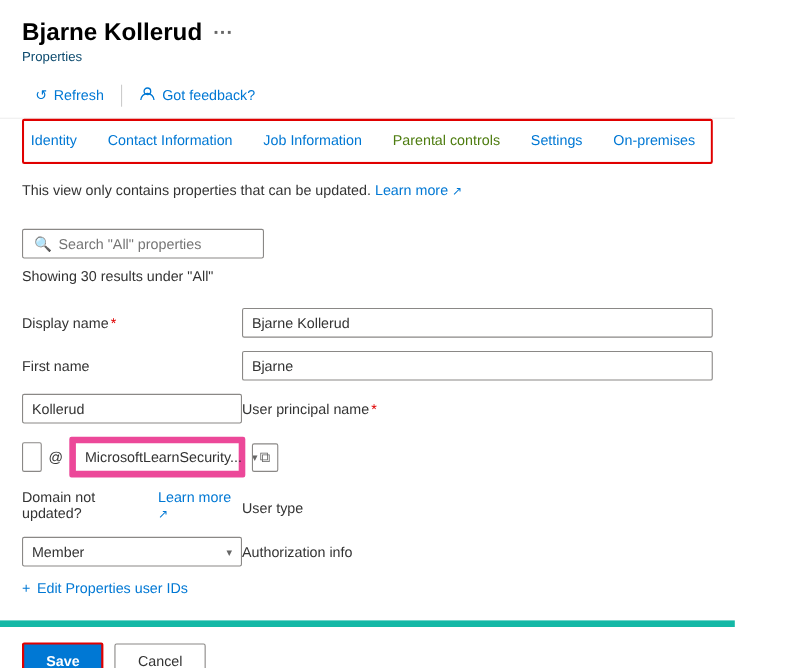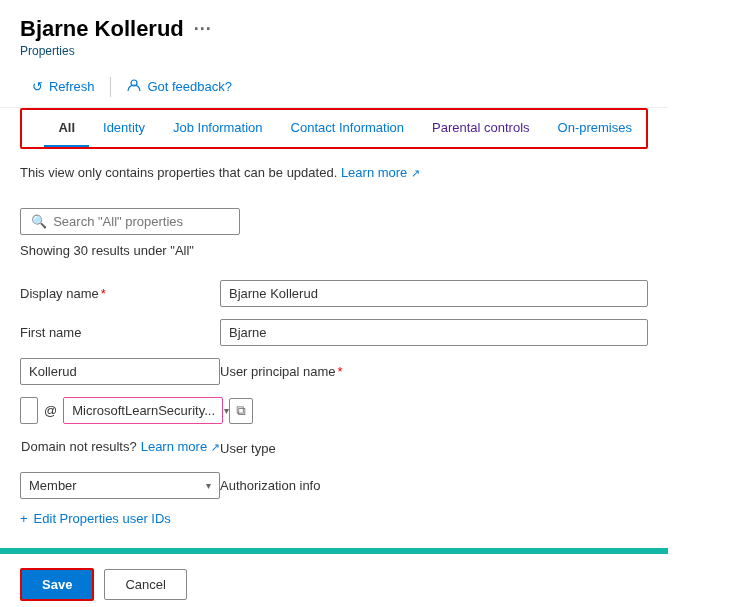--- a/index.html
+++ b/index.html
@@ -189,21 +189,21 @@
       font-family: inherit;
       outline: none;
     }
     .upn-at {
       font-size: 13px;
       color: #333;
     }
     .upn-domain-select {
       display: flex;
       align-items: center;
-      border: 1px solid #ec4899;
+      border: 6px solid #ec4899;
       border-radius: 2px;
       padding: 5px 8px;
       cursor: pointer;
       background: #fff;
       min-width: 160px;
       gap: 9px;
       font-size: 13px;
     }
     .upn-domain-text { flex: 1; }
     .upn-copy-btn {
@@ -323,23 +323,24 @@
         </svg>
       </span>
       <span>Got feedback?</span>
     </button>
   </div>
 
   <div class="tabs-container">
     <div class="tabs">
       <button class="tab active">All</button>
       <button class="tab">Identity</button>
+      <button class="tab">Contact Information</button>
       <button class="tab">Job Information</button>
-      <button class="tab">Contact Information</button>
-      <button class="tab" style="color:#4c1d95;">Parental controls</button>
+      <button class="tab" style="color:#4d7c0f;">Parental controls</button>
+      <button class="tab">Settings</button>
       <button class="tab">On-premises</button>
     </div>
   </div>
 
   <div class="content">
     <div class="info-text">
       <span>This view only contains properties that can be updated.</span>
       <a href="#">
         <span>Learn more</span>
         <span class="ext-link-icon">↗</span>
@@ -387,21 +388,21 @@
             <span class="chevron">▾</span>
           </div>
           <button class="upn-copy-btn">
             <span>⧉</span>
           </button>
         </div>
       </div>
 
       <div class="domain-hint-empty"></div>
       <div class="domain-hint-text">
-        <span>Domain not results?</span>
+        <span>Domain not updated?</span>
         <a href="#">
           <span>Learn more</span>
           <span class="ext-link-icon">↗</span>
         </a>
       </div>
 
       <div class="field-label">
         <span>User type</span>
       </div>
       <div class="field-input">

